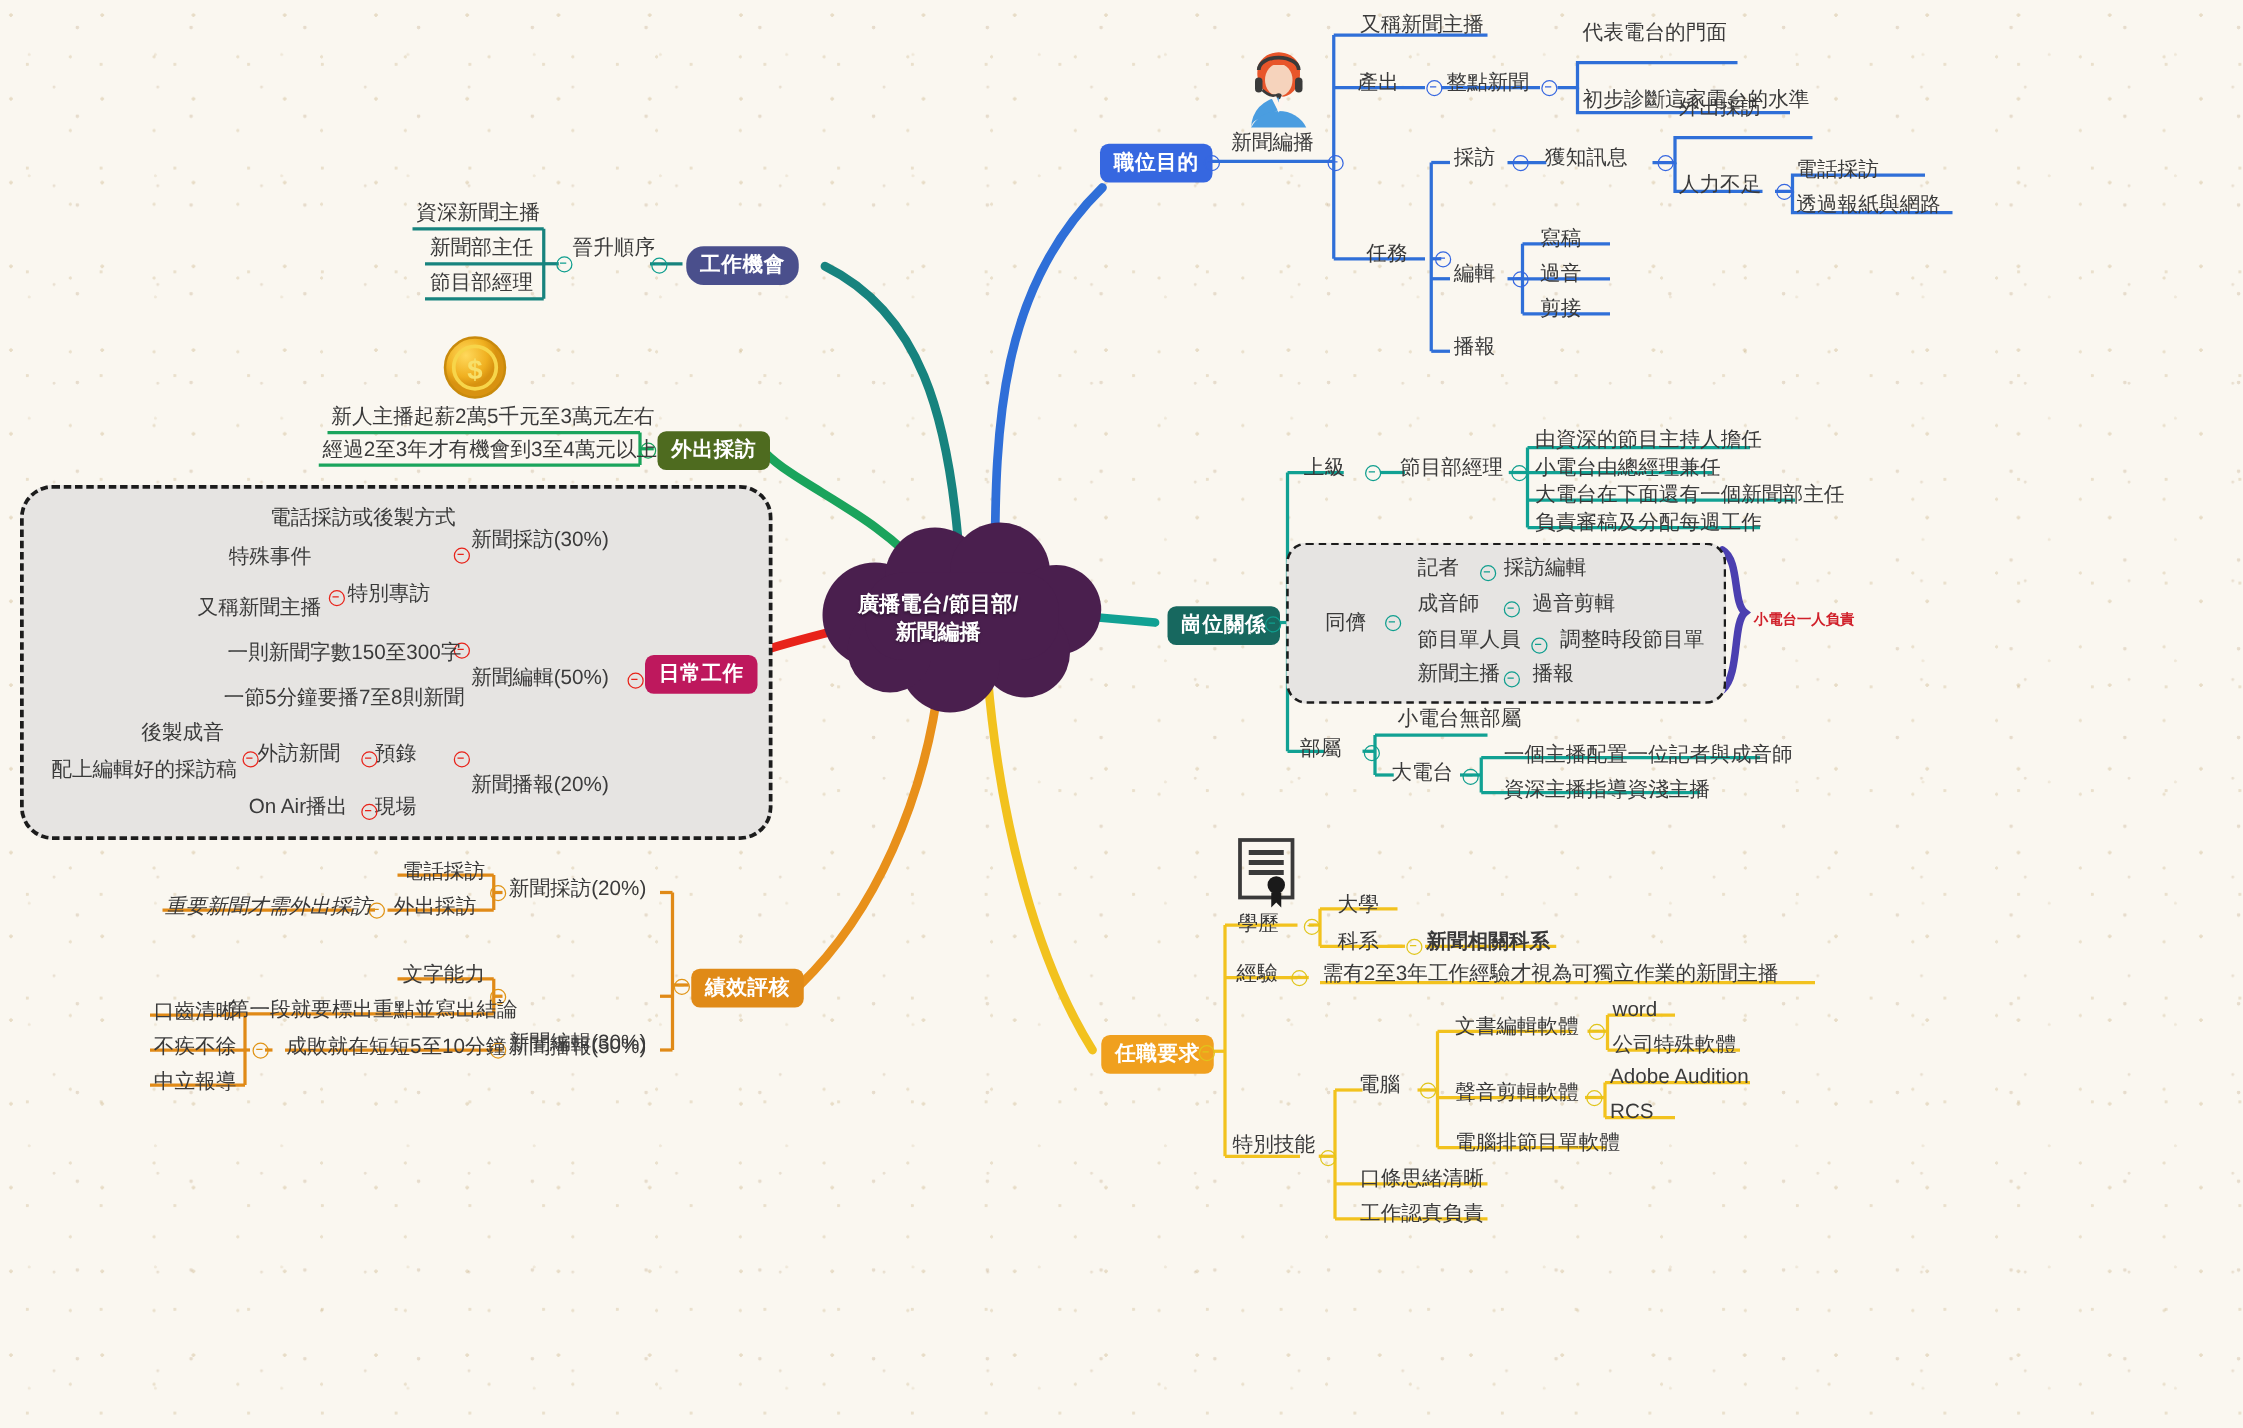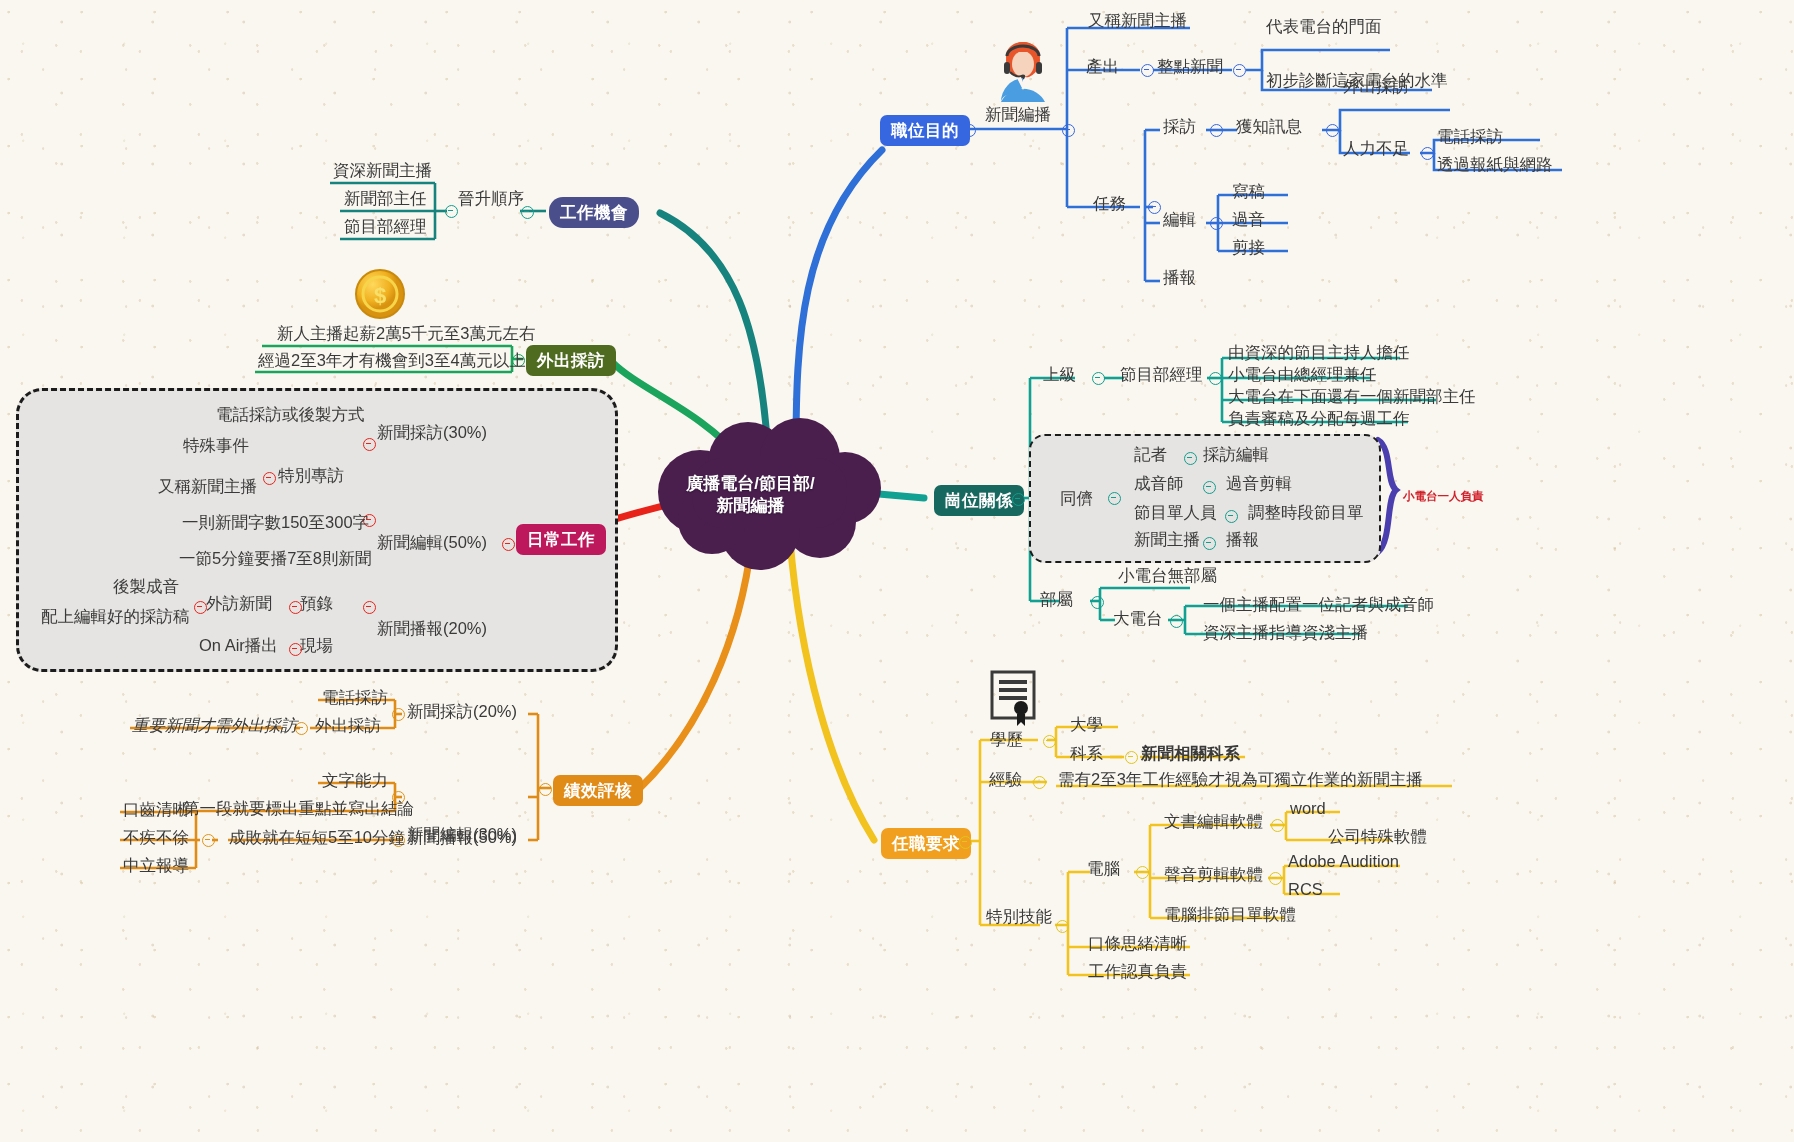--- a/index.html
+++ b/index.html
@@ -513,21 +513,21 @@
 <div class="node txt" style="left:333px;top:162px;">
   <span>資深新聞主播</span>
 </div>
 <div class="node txt" style="left:344px;top:190px;">
   <span>新聞部主任</span>
 </div>
 <div class="node txt" style="left:344px;top:218px;">
   <span>節目部經理</span>
 </div>
 
-<div class="node txt" style="left:265px;top:325px;margin-left:12px;">
+<div class="node txt" style="left:265px;top:325px;">
   <span>新人主播起薪2萬5千元至3萬元左右</span>
 </div>
 <div class="node txt" style="left:258px;top:352px;">
   <span>經過2至3年才有機會到3至4萬元以上</span>
 </div>
 
 <div class="node txt" style="left:377px;top:424px;">
   <span>新聞採訪(30%)</span>
 </div>
 <div class="toggle red" style="left:363px;top:438px;"></div>
@@ -739,21 +739,21 @@
 </div>
 <div class="toggle yellow" style="left:1136px;top:866px;"></div>
 
 <div class="node txt" style="left:1164px;top:813px;">
   <span>文書編輯軟體</span>
 </div>
 <div class="toggle yellow" style="left:1271px;top:819px;"></div>
 <div class="node txt" style="left:1290px;top:800px;">
   <span>word</span>
 </div>
-<div class="node txt" style="left:1290px;top:828px;margin-left:38px;">
+<div class="node txt" style="left:1290px;top:828px;">
   <span>公司特殊軟體</span>
 </div>
 
 <div class="node txt" style="left:1164px;top:866px;">
   <span>聲音剪輯軟體</span>
 </div>
 <div class="toggle yellow" style="left:1269px;top:872px;"></div>
 <div class="node txt" style="left:1288px;top:853px;">
   <span>Adobe Audition</span>
 </div>

